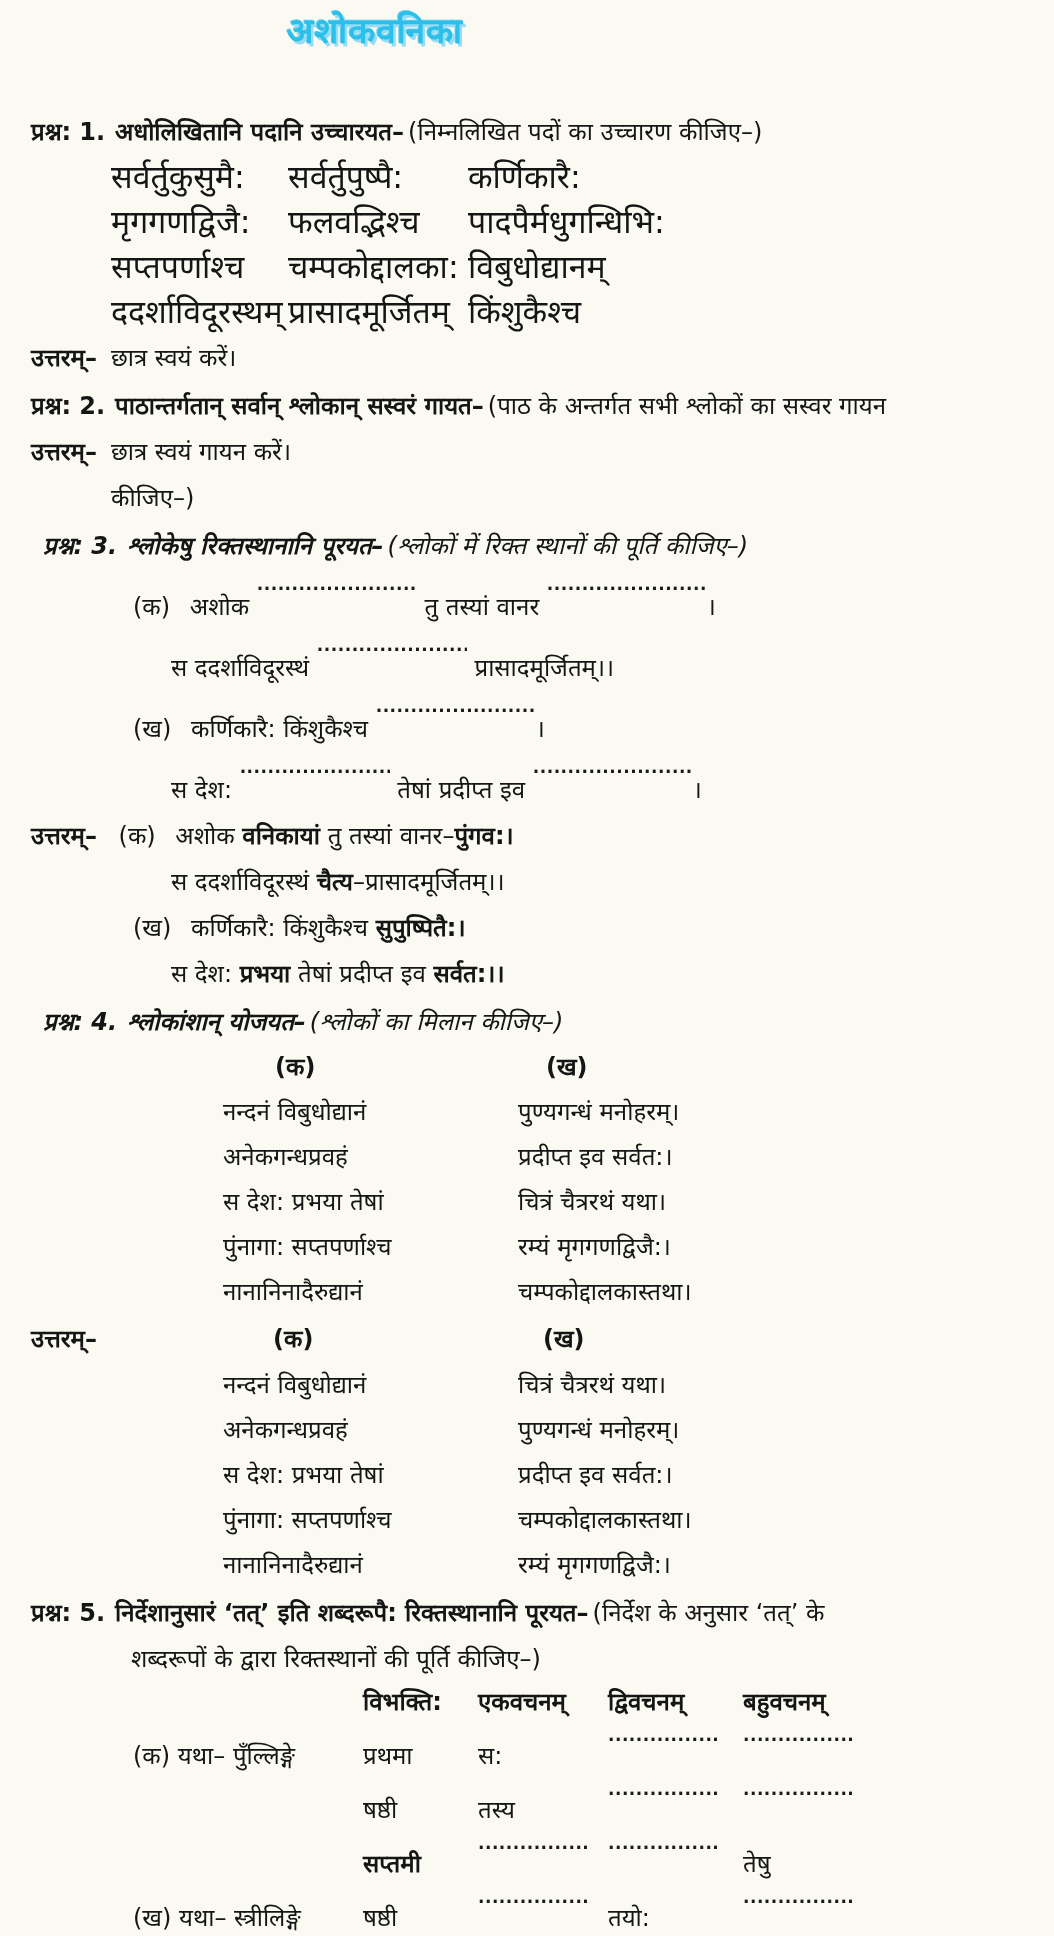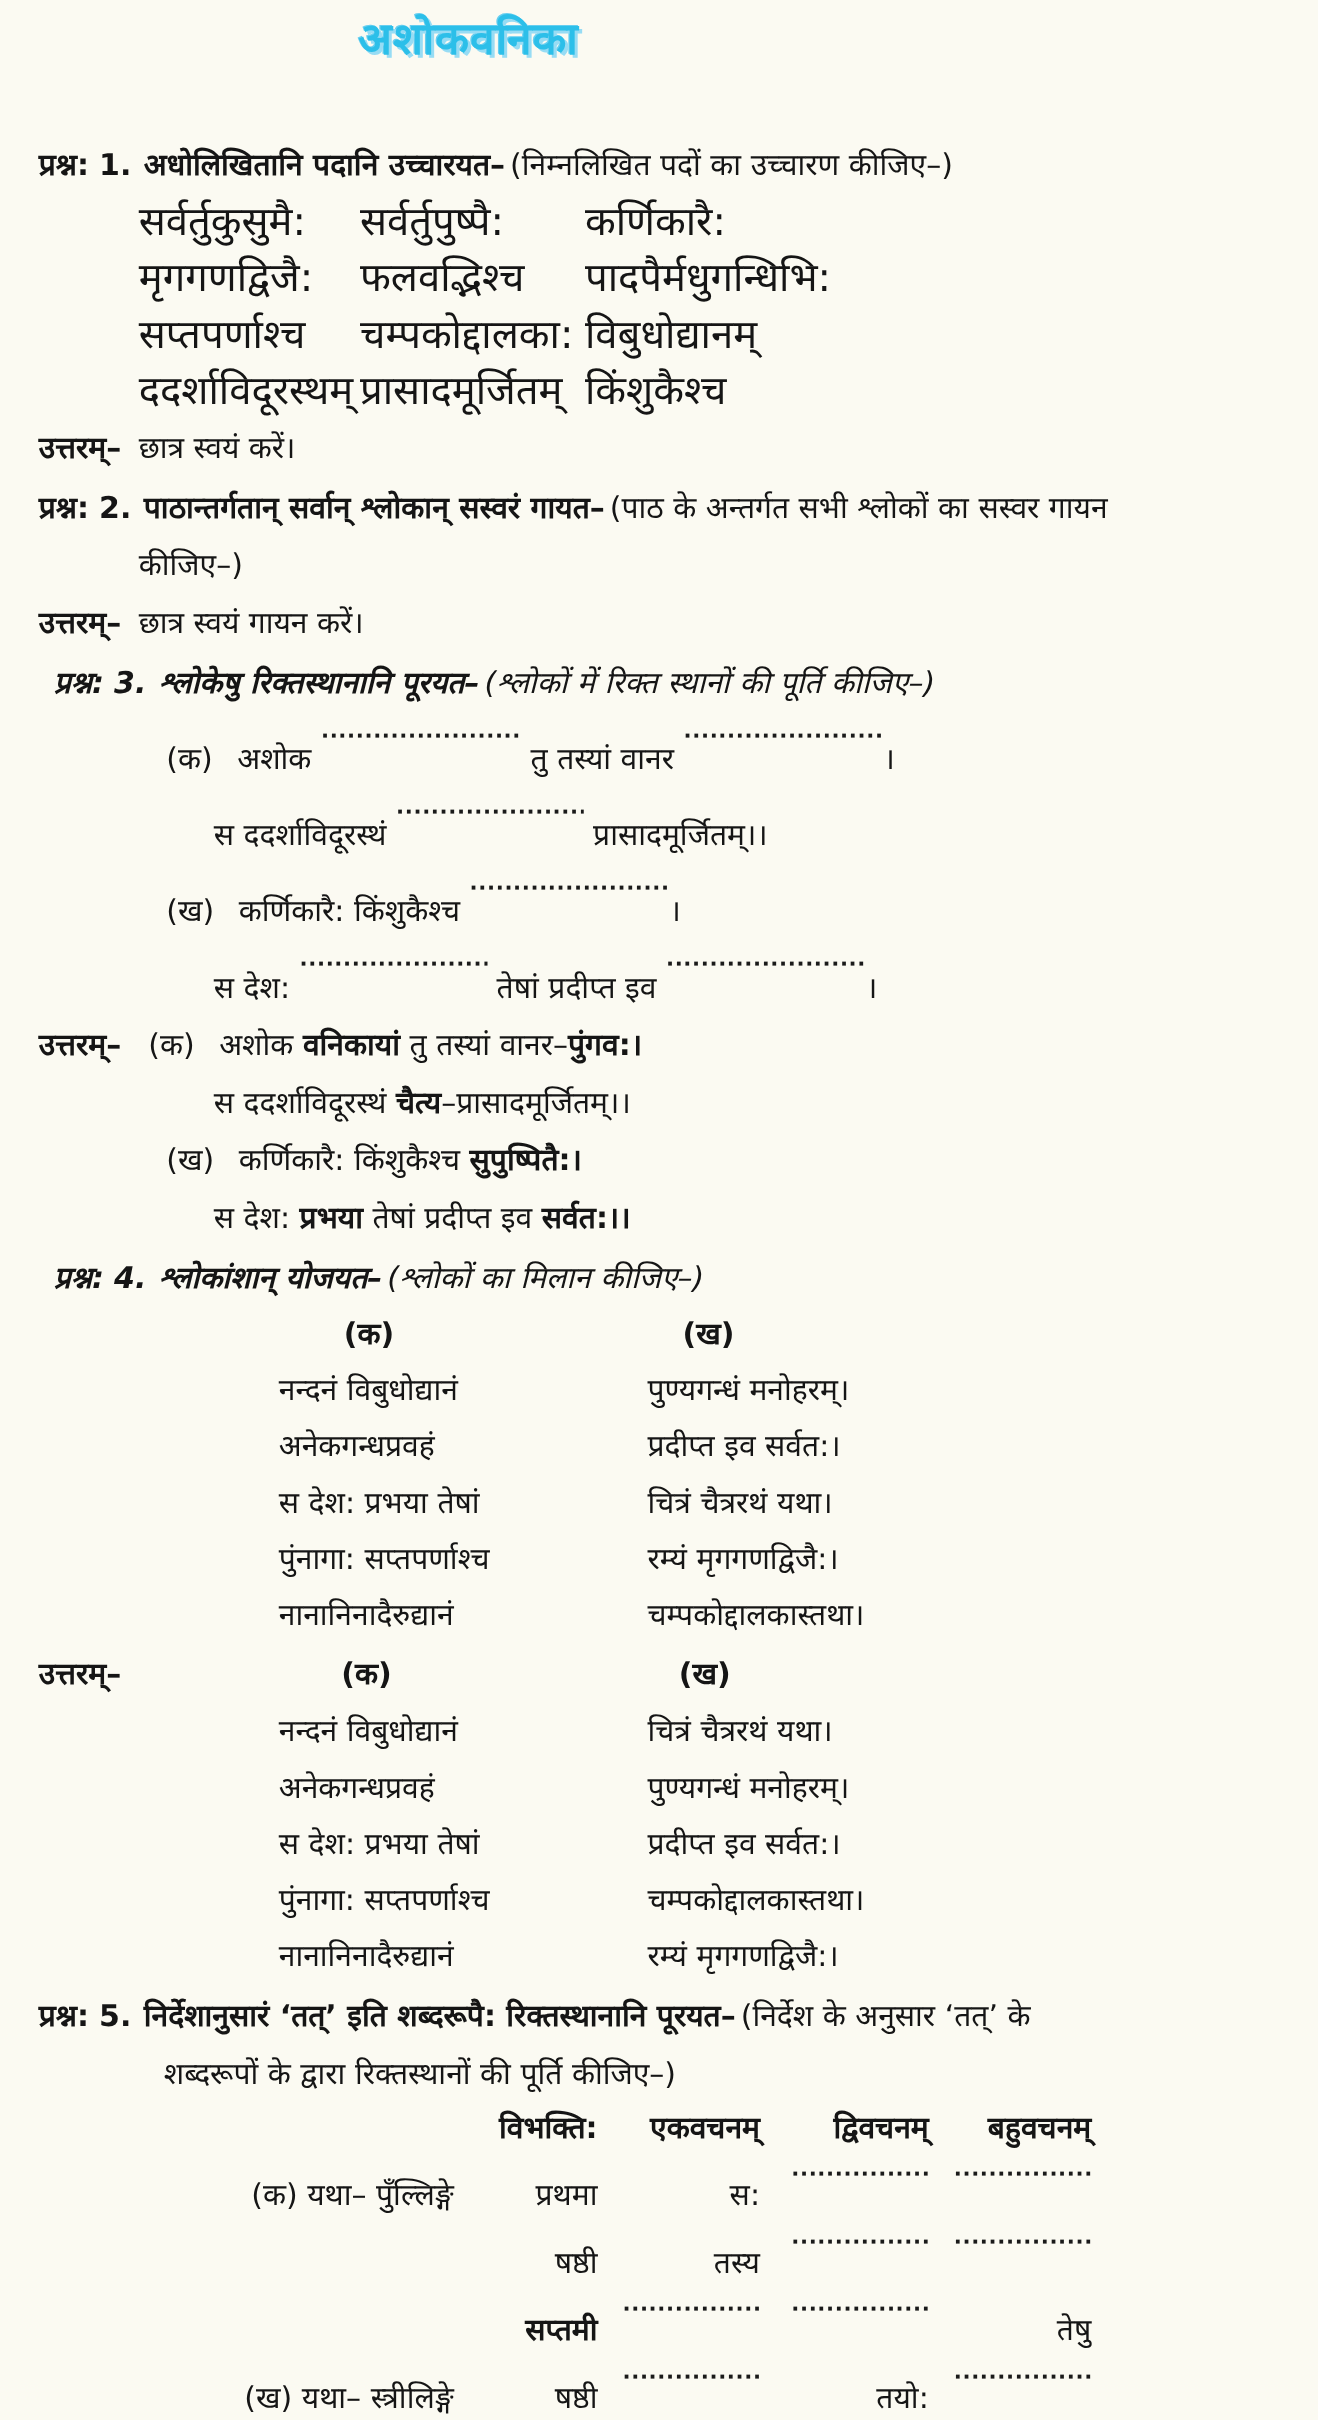--- a/index.html
+++ b/index.html
@@ -64,21 +64,21 @@
   .ansrow .at520{position:absolute;left:520px;font-weight:bold;}
   
   .dtable{
     margin-left:110px;
     display:grid;
     grid-template-columns:230px 115px 130px 135px 130px;
     font-size:24px;line-height:41px;
     align-items:baseline;
   }
   .dtable .hdr{font-weight:bold;}
-  .dtable .cell{white-space:nowrap;text-align:right;}
+  .dtable .cell{white-space:nowrap;}
   .mt6{margin-top:6px;}
   .sec{margin-top:2px;padding-left:23px;}
   .q1{margin-top:56px;}
 </style>
 </head>
 <body>
 
 <div class="page">
 
   <h1 class="title">अशोकवनिका</h1>
@@ -103,25 +103,25 @@
     </div>
     <div class="line ind-q125">
       <span class="bold anslabel">उत्तरम्–</span><span>छात्र स्वयं करें।</span>
     </div>
   </section>
 
   <section class="sec">
     <div class="line ind-q125">
       <span class="bold">प्रश्न:</span><span class="bold num">2.</span><span class="bold qhead-gap">पाठान्तर्गतान् सर्वान् श्लोकान् सस्वरं गायत–</span><span>(पाठ के अन्तर्गत सभी श्लोकों का सस्वर गायन</span>
     </div>
+    <div class="line ind-q125">
+      <span class="bold anslabel">उत्तरम्–</span><span>छात्र स्वयं गायन करें।</span>
+    </div>
     <div class="line ind-wrap-q2">
       <span>कीजिए–)</span>
-    </div>
-    <div class="line ind-q125">
-      <span class="bold anslabel">उत्तरम्–</span><span>छात्र स्वयं गायन करें।</span>
     </div>
   </section>
 
   <section class="sec mt6">
     <div class="line ind-q34">
       <span class="bold">प्रश्न:</span><span class="bold num">3.</span><span class="bold qhead-gap">श्लोकेषु रिक्तस्थानानि पूरयत–</span><span>(श्लोकों में रिक्त स्थानों की पूर्ति कीजिए–)</span>
     </div>
     <div class="line ind-sub">
       <span class="klabel">(क)</span>
       <span>अशोक</span>

